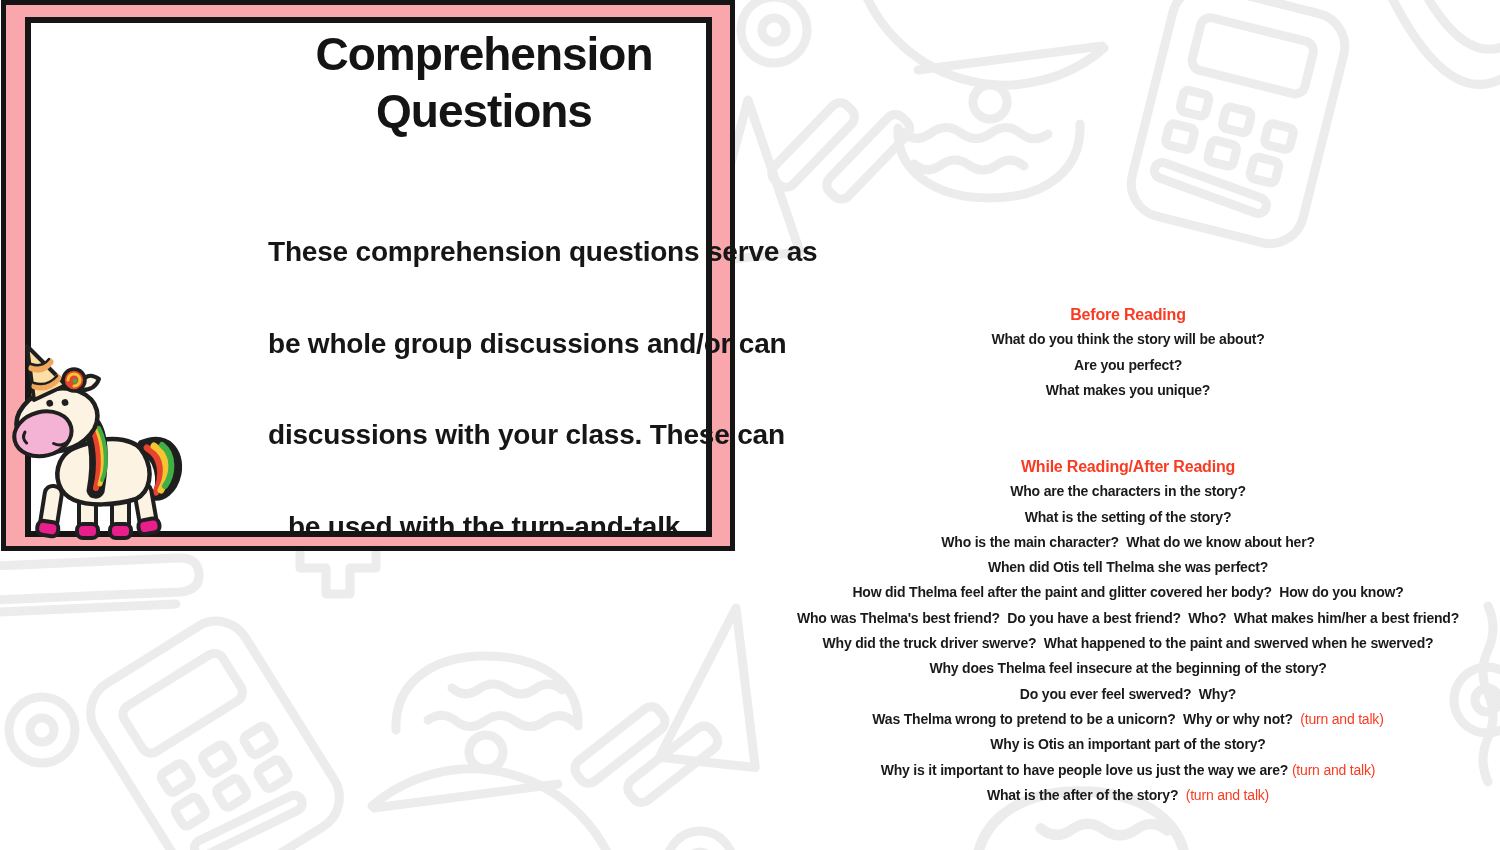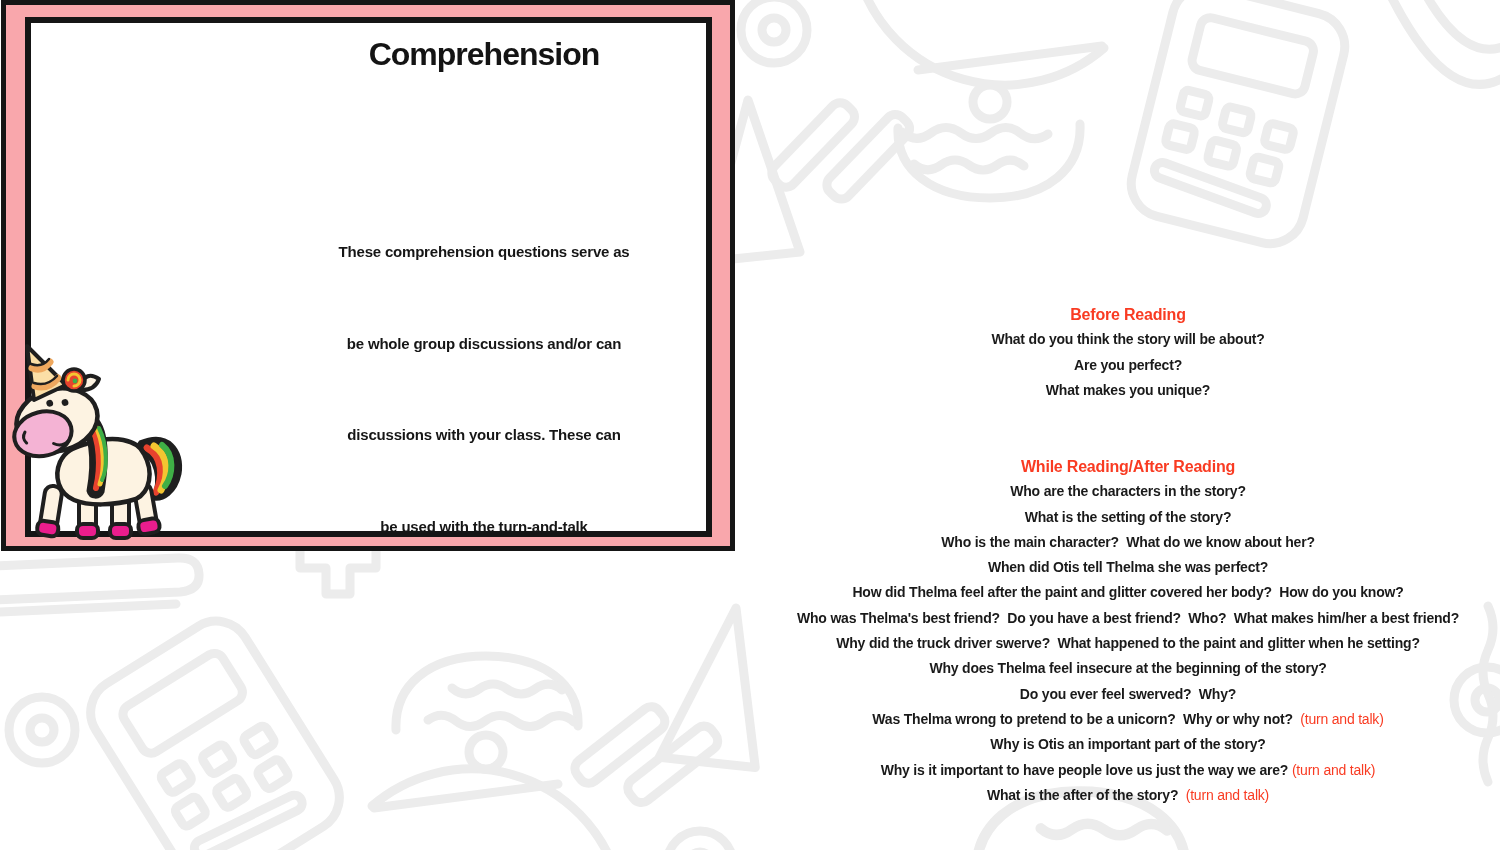--- a/index.html
+++ b/index.html
@@ -7,23 +7,23 @@
          font-family:"Liberation Sans", sans-serif;color:#1a1a1a;}
   
   .doodles{position:absolute;left:0;top:0;z-index:0;}
   .doodles *{stroke:#ececec;stroke-width:9;fill:none;stroke-linecap:round;stroke-linejoin:round;}
   
   .card{position:absolute;left:1px;top:0;width:734px;height:551px;background:#f9a7ac;
         border:5px solid #151515;box-sizing:border-box;z-index:2;}
   .card-inner{position:absolute;left:19px;right:18px;top:12px;bottom:9px;background:#ffffff;
         border:6px solid #151515;}
   .card-title{position:absolute;left:272px;top:26px;width:424px;text-align:center;z-index:3;
-        font-size:32px;font-weight:bold;line-height:57px;letter-spacing:-1px;color:#141414;}
+        font-size:46px;font-weight:bold;line-height:57px;letter-spacing:-1px;color:#141414;}
   .card-desc{position:absolute;left:268px;top:176px;width:432px;text-align:center;z-index:3;
-        font-size:15px;font-weight:bold;line-height:30.5px;letter-spacing:-0.2px;white-space:pre;color:#161616;}
+        font-size:28px;font-weight:bold;line-height:30.5px;letter-spacing:-0.2px;white-space:pre;color:#161616;}
   .unicorn{position:absolute;left:2px;top:328px;width:200px;height:215px;z-index:4;}
   
   .q-section{position:absolute;left:733px;width:790px;text-align:center;z-index:1;}
   .q-section.s0{top:302px;}
   .q-section.s1{top:454px;}
   .q-heading{font-size:16px;font-weight:bold;line-height:25.3px;letter-spacing:-0.2px;}
   .q-line{font-size:14px;font-weight:bold;line-height:25.3px;letter-spacing:-0.2px;white-space:pre;color:#1a1a1a;}
   .q-tag{font-weight:normal;}
 </style>
 </head>
@@ -90,20 +90,21 @@
     <path d="M1414,-28 Q1464,76 1516,40"></path>
     <path d="M1488,606 q10,22 0,44 q-10,22 0,44 q10,22 0,44 q-10,22 0,44"></path>
   </svg>
 
   <div class="card">
     <div class="card-inner"></div>
   </div>
 
   <div class="card-title">
     <div>Comprehension</div>
+    <div>Questions</div>
   </div>
 
   <div class="card-desc">
     <div>These comprehension questions serve as</div>
     <div>be whole group discussions and/or can</div>
     <div>discussions with your class. These can</div>
     <div>be used with the turn-and-talk</div>
   </div>
 
   <svg class="unicorn" viewBox="0 0 200 215" aria-hidden="true">
@@ -168,21 +169,21 @@
       <div class="q-line"><span>What makes you unique?</span></div>
     </div>
   <div class="q-section s1">
       <div class="q-heading" style="color: rgb(249, 59, 34);">While Reading/After Reading</div>
       <div class="q-line"><span>Who are the characters in the story?</span></div>
       <div class="q-line"><span>What is the setting of the story?</span></div>
       <div class="q-line"><span>Who is the main character?  What do we know about her?</span></div>
       <div class="q-line"><span>When did Otis tell Thelma she was perfect?</span></div>
       <div class="q-line"><span>How did Thelma feel after the paint and glitter covered her body?  How do you know?</span></div>
       <div class="q-line"><span>Who was Thelma's best friend?  Do you have a best friend?  Who?  What makes him/her a best friend?</span></div>
-      <div class="q-line"><span>Why did the truck driver swerve?  What happened to the paint and glitter when he setting?</span></div>
+      <div class="q-line"><span>Why did the truck driver swerve?  What happened to the paint and swerved when he swerved?</span></div>
       <div class="q-line"><span>Why does Thelma feel insecure at the beginning of the story?</span></div>
       <div class="q-line"><span>Do you ever feel swerved?  Why?</span></div>
       <div class="q-line"><span>Was Thelma wrong to pretend to be a unicorn?  Why or why not?</span><span class="q-tag" style="color: rgb(249, 59, 34);">  (turn and talk)</span></div>
       <div class="q-line"><span>Why is Otis an important part of the story?</span></div>
       <div class="q-line"><span>Why is it important to have people love us just the way we are?</span><span class="q-tag" style="color: rgb(249, 59, 34);"> (turn and talk)</span></div>
       <div class="q-line"><span>What is the after of the story?</span><span class="q-tag" style="color: rgb(249, 59, 34);">  (turn and talk)</span></div>
     </div>
 
 </div>
 

